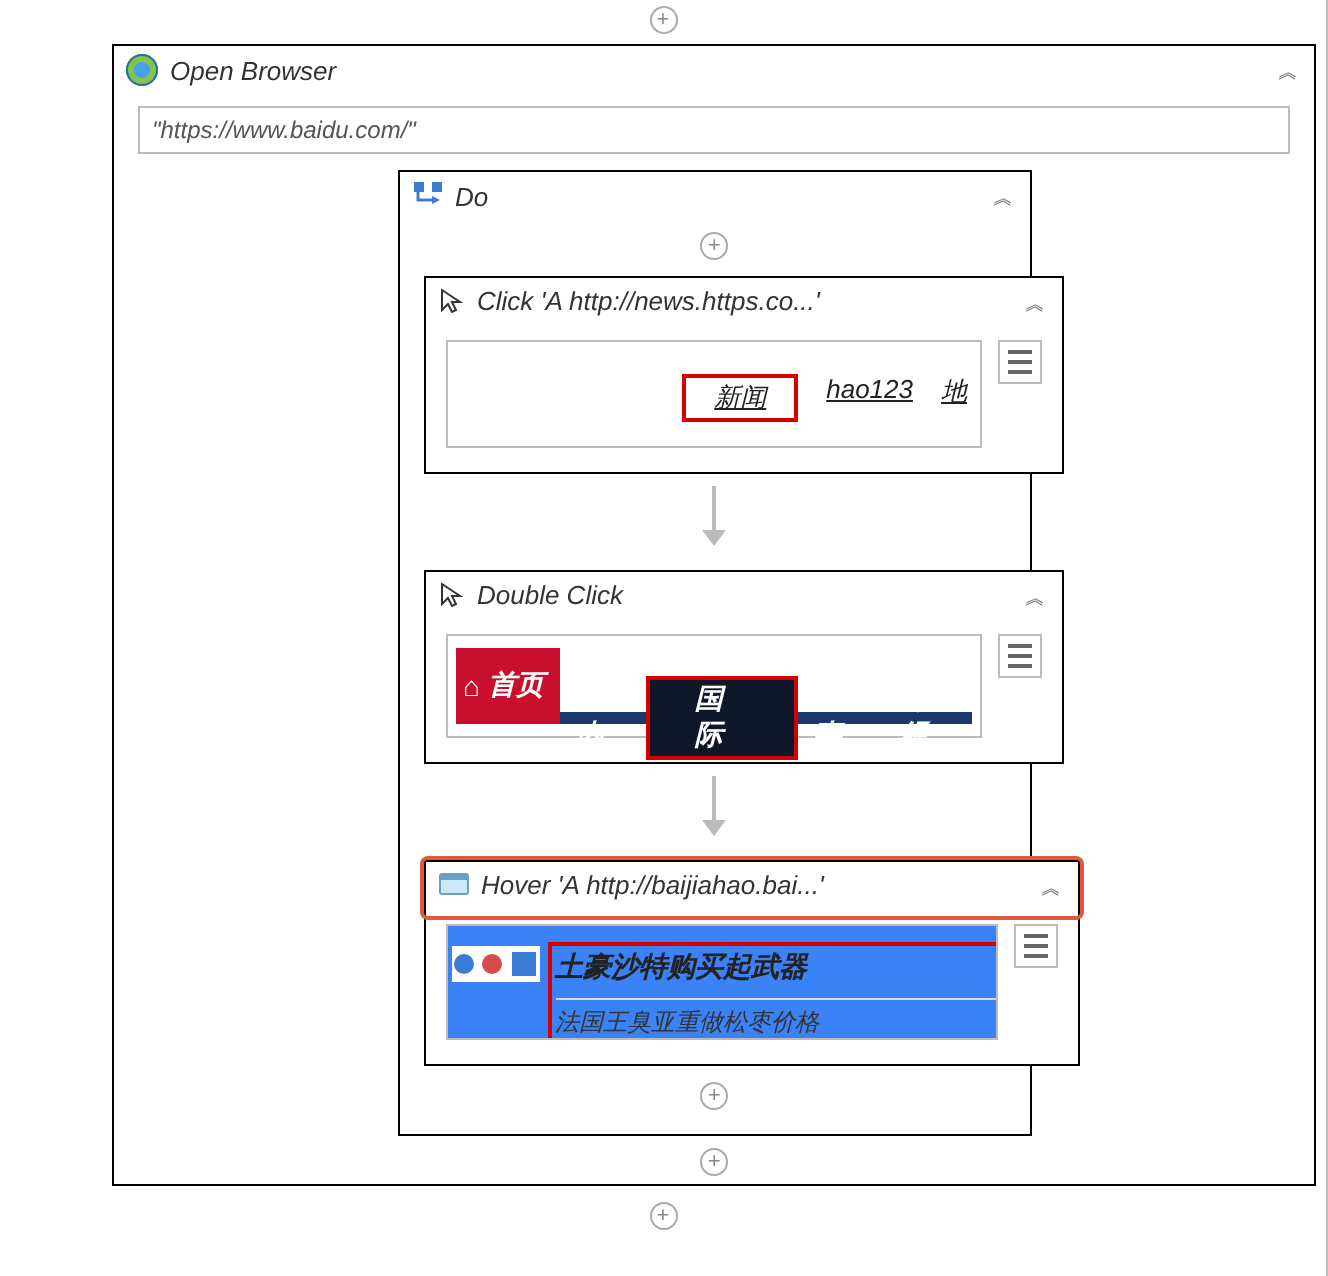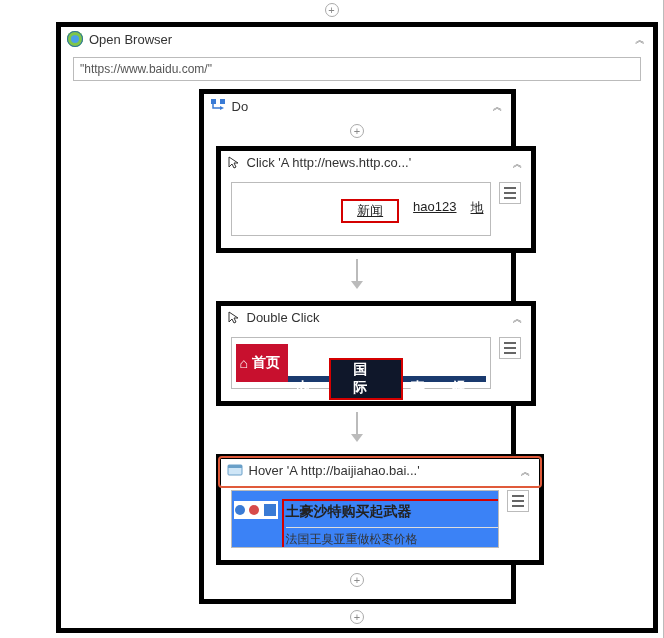--- a/index.html
+++ b/index.html
@@ -32,23 +32,24 @@
     display: flex;
     align-items: center;
     justify-content: center;
     color: #888;
     font-size: 11px;
     line-height: 1;
     cursor: pointer;
     user-select: none;
   }
   .activity {
-    border: 5px solid #000000;
+    border: 1px solid #000000;
     background: #fff;
     margin: 4px auto;
+    font-style: italic;
   }
   .activity-header {
     display: flex;
     align-items: center;
     padding: 4px 6px;
     gap: 6px;
     position: relative;
   }
   .activity-header .title {
     flex: 1;
@@ -311,21 +312,21 @@
             <div class="plus-circle">+</div>
           </div>
 
         <div class="activity click-box">
           <div class="activity-header">
             <span class="icon-cursor">
               <svg viewBox="0 0 14 14">
                   <path d="M2 1 L2 11 L5 8 L7 12 L9 11 L7 7 L11 7 Z" fill="#fff" stroke="#333" stroke-width="1"></path>
                 </svg>
             </span>
-            <span class="title">Click 'A  http://news.http.co...'</span>
+            <span class="title">Click 'A  http://news.https.co...'</span>
             <span class="collapse-chevron">︽</span>
           </div>
           <div class="selector-row">
             <div class="selector-preview" style="height:54px;">
               <div class="preview-links">
                 <a class="red-box">新闻</a>
                 <a>hao123</a>
                 <a>地</a>
               </div>
             </div>

